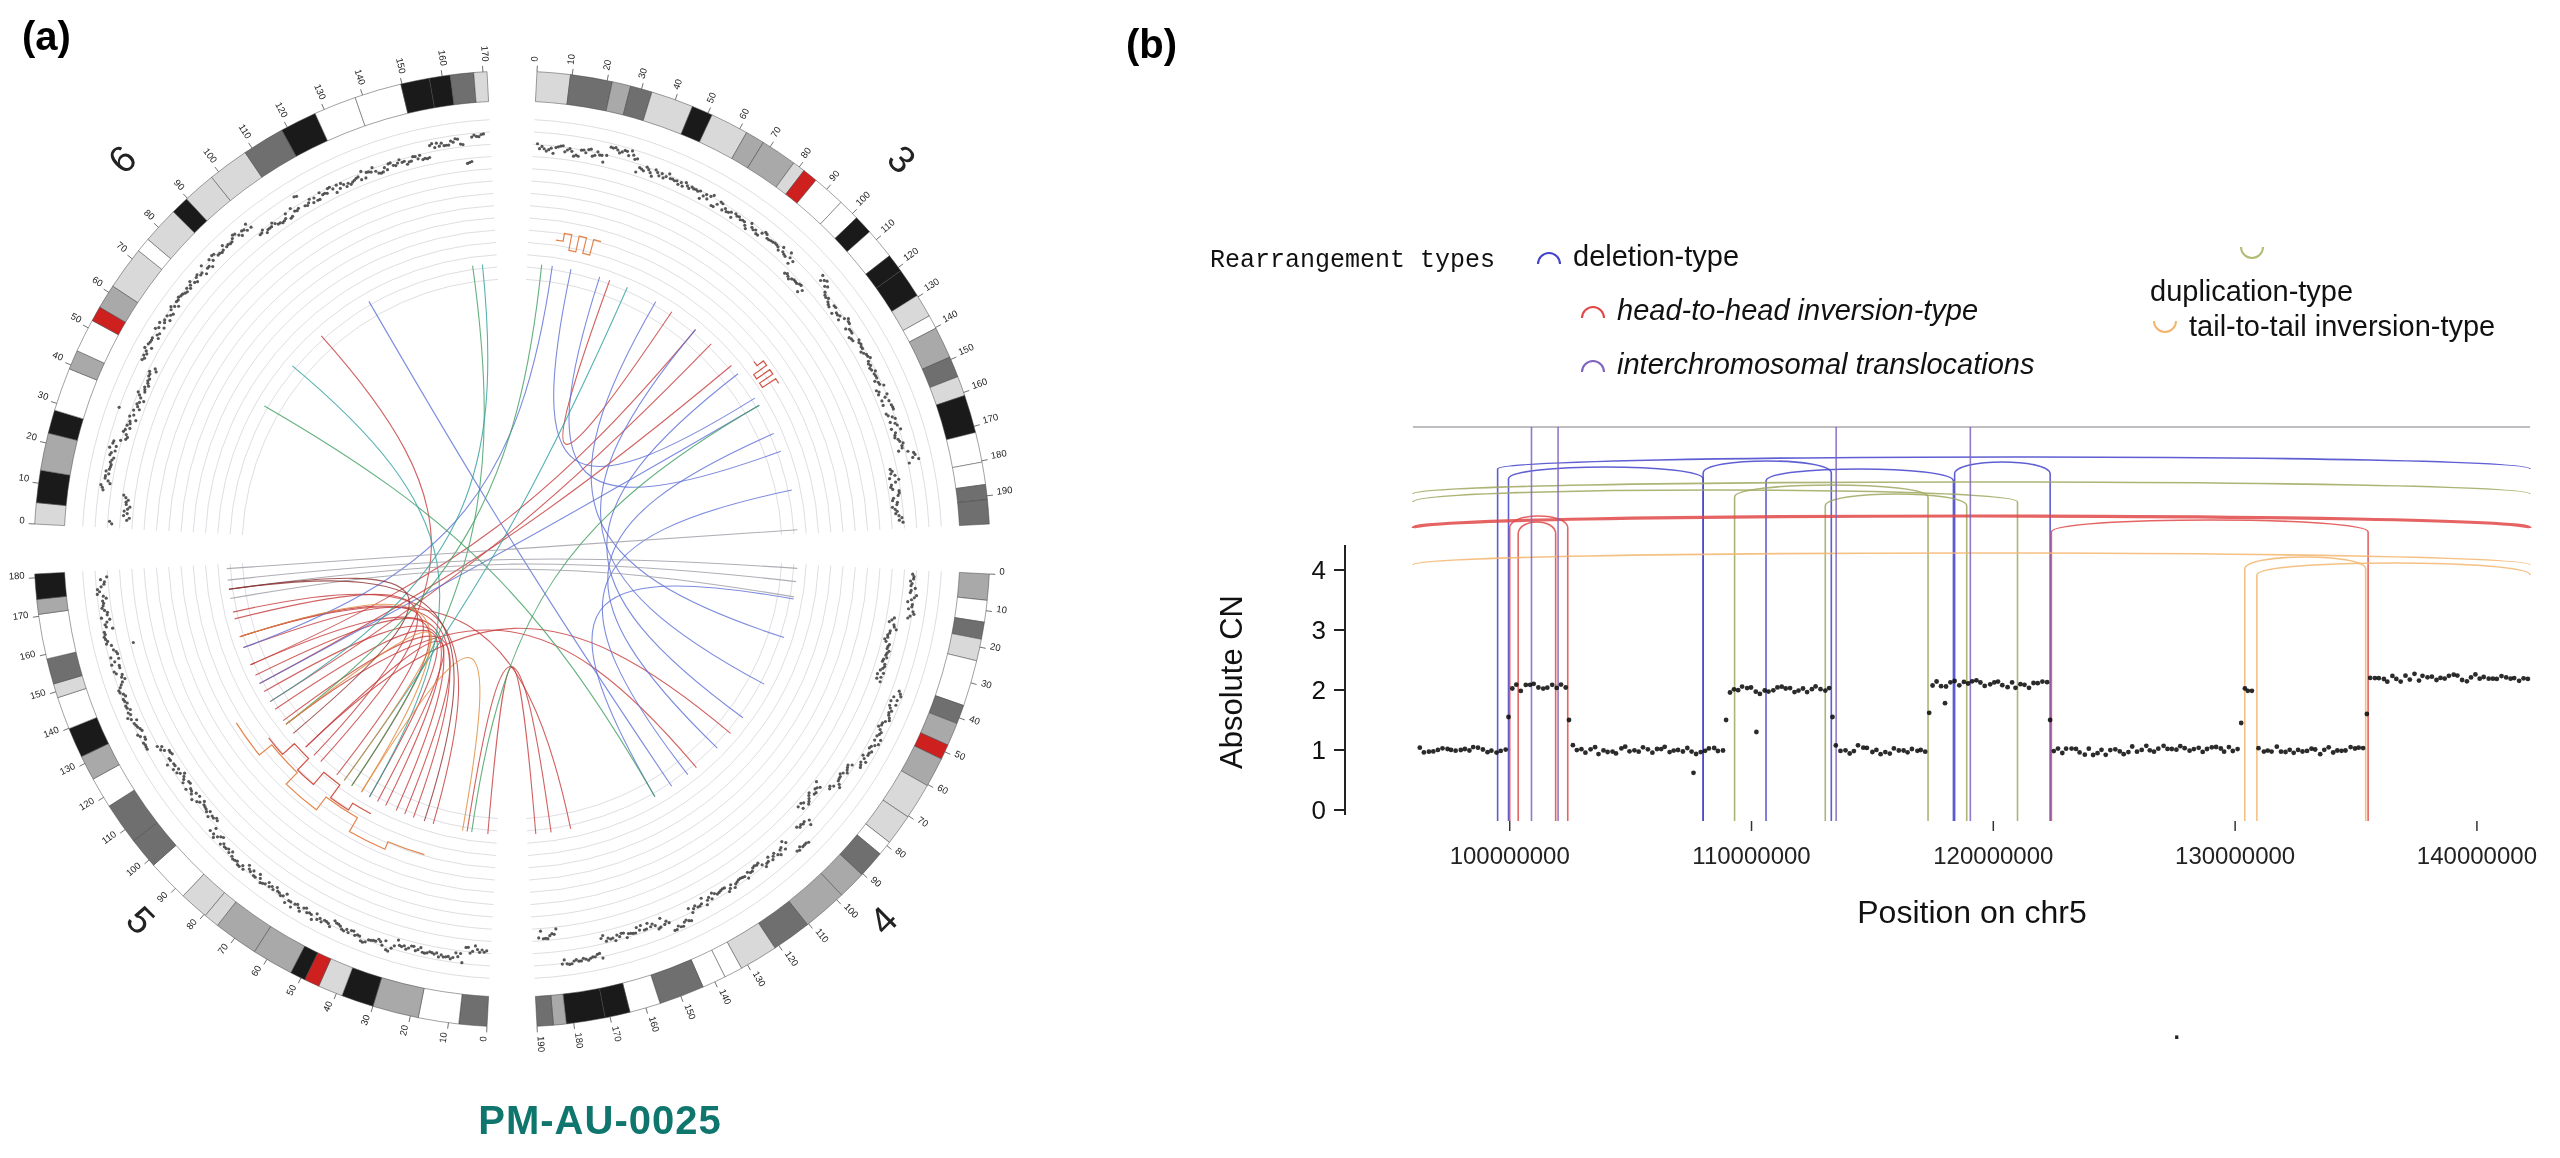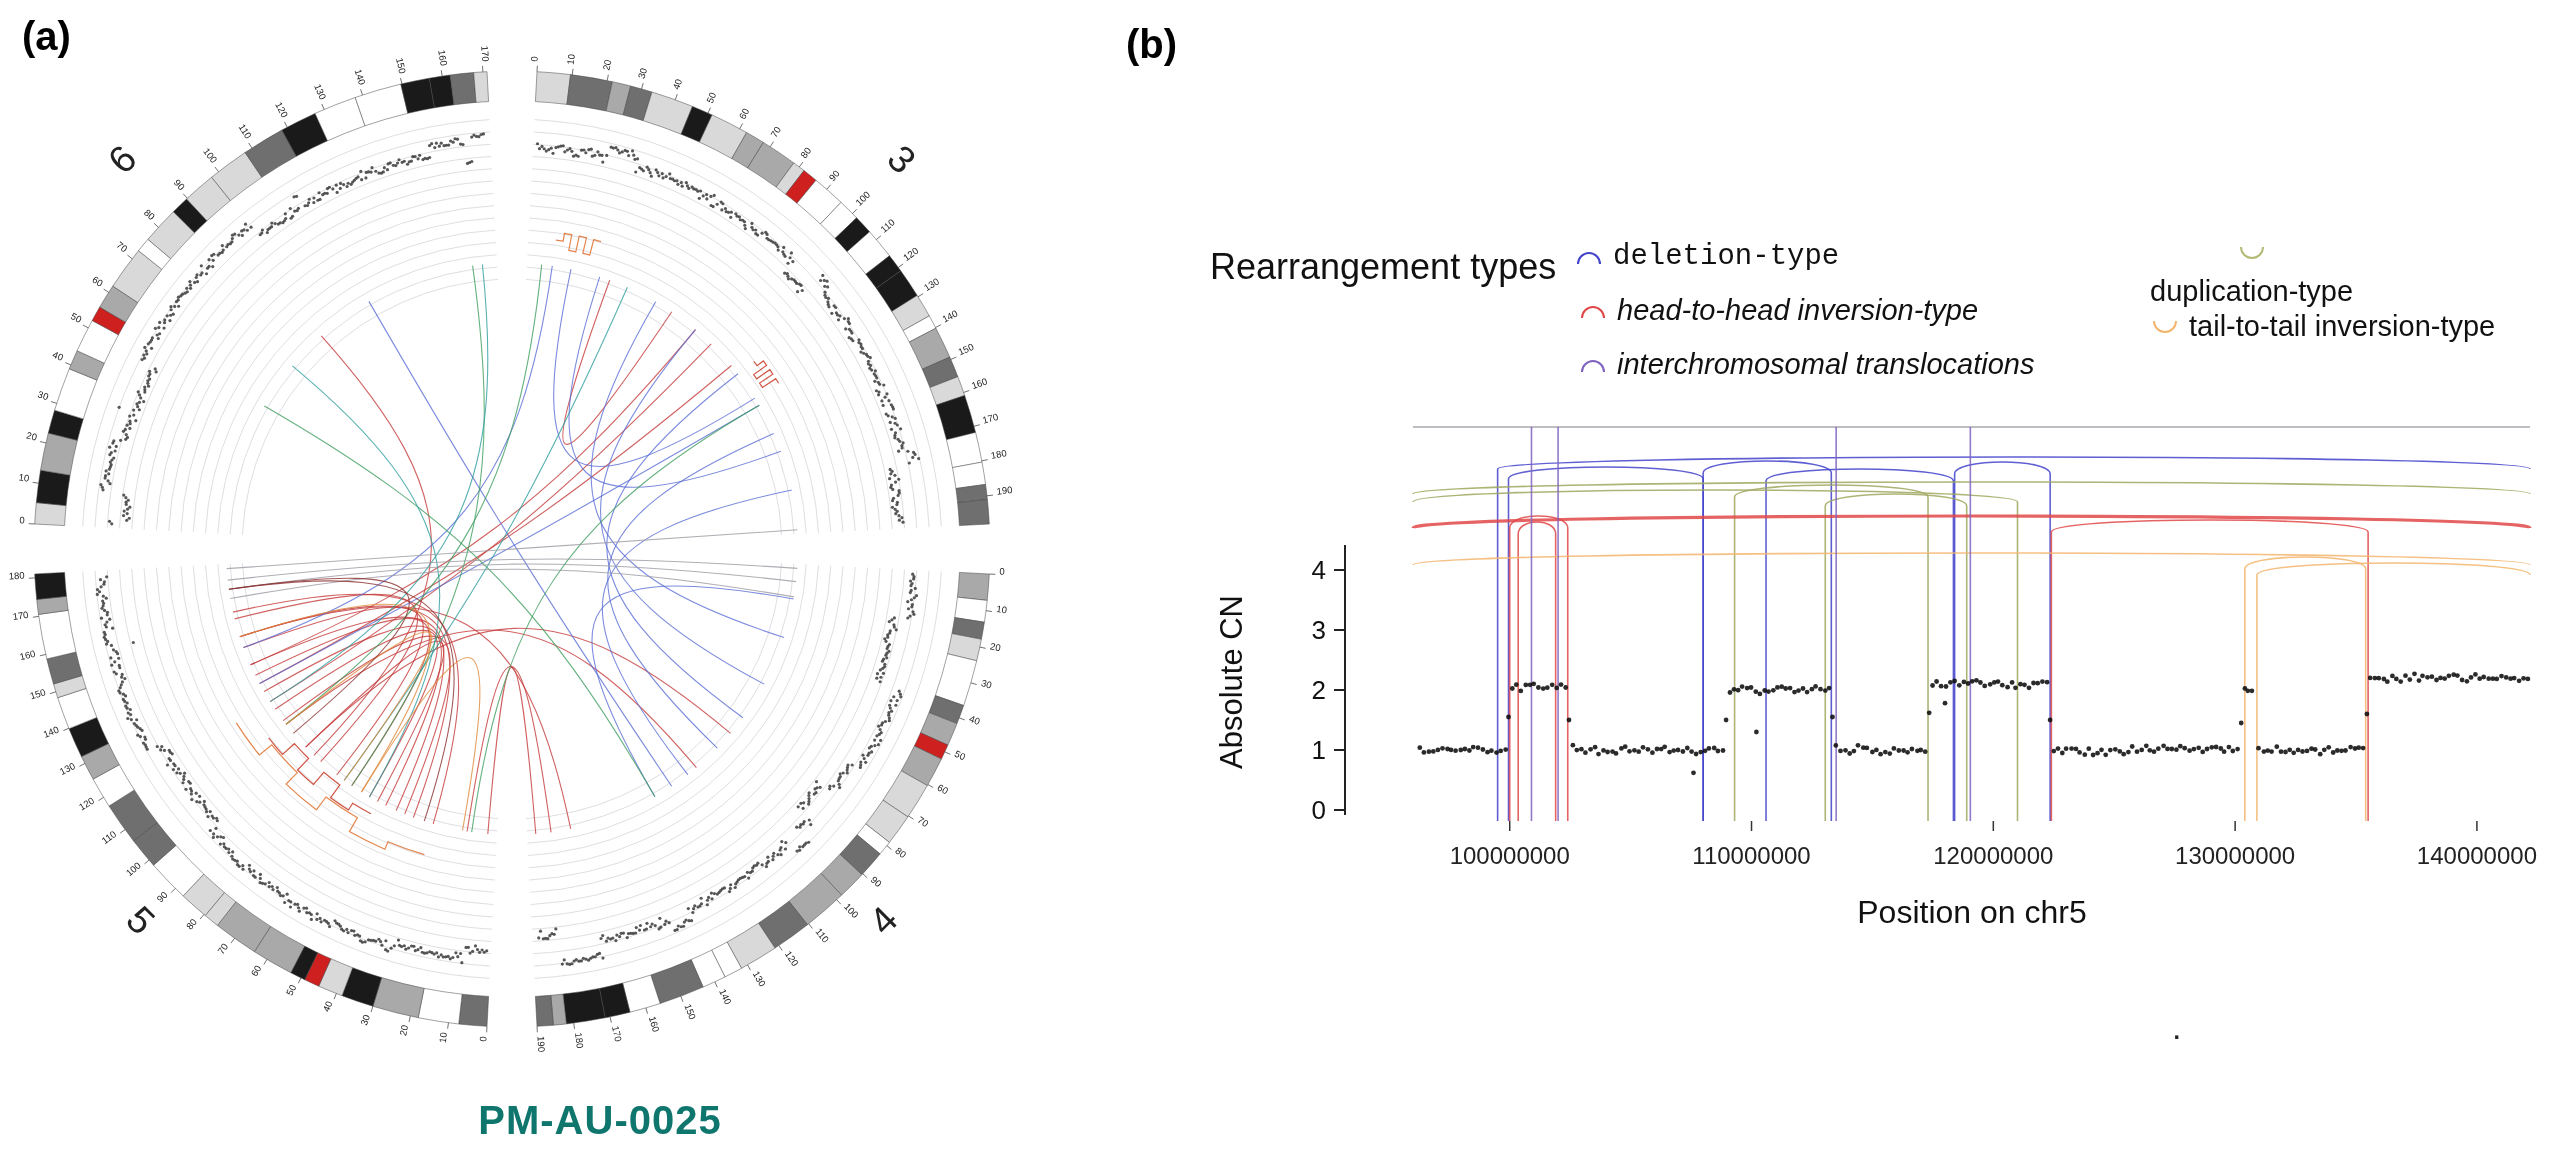--- a/index.html
+++ b/index.html
@@ -5,23 +5,23 @@
   html,body{margin:0;padding:0;background:#fff;}
   .page{position:relative;width:2560px;height:1158px;background:#ffffff;overflow:hidden;
         font-family:"Liberation Sans", sans-serif;color:#111;}
   .panel-label{position:absolute;font-size:40px;font-weight:bold;color:#000;}
   #lab-a{left:22px;top:14px;}
   #lab-b{left:1126px;top:22px;}
   #svg-a{position:absolute;left:0;top:0;}
   #svg-b{position:absolute;left:1180px;top:400px;}
   #sample-id{position:absolute;left:390px;top:1098px;width:420px;text-align:center;
              font-size:40px;font-weight:bold;letter-spacing:1px;color:#0f766e;}
-  .legend-title{position:absolute;left:1210px;top:246px;font-size:36px;color:#111;}
+  .legend-title{position:absolute;left:1210px;top:246px;font-size:25px;color:#111;font-family:Liberation Mono, monospace;}
   .legend-item{position:absolute;display:flex;align-items:center;gap:9px;font-size:29px;color:#111;white-space:nowrap;}
-  #li-0{left:1574px;top:240px;font-family:Liberation Mono, monospace;}
+  #li-0{left:1534px;top:240px;}
   #li-1{left:2150px;top:240px;flex-direction:column;}
   #li-2{left:1578px;top:294px;font-style:italic;}
   #li-3{left:2150px;top:310px;}
   #li-4{left:1578px;top:348px;font-style:italic;}
   #stray-dot{position:absolute;left:2172px;top:1008px;font-size:34px;color:#222;}
 </style>
 </head>
 <body>
 
 <div class="page">

